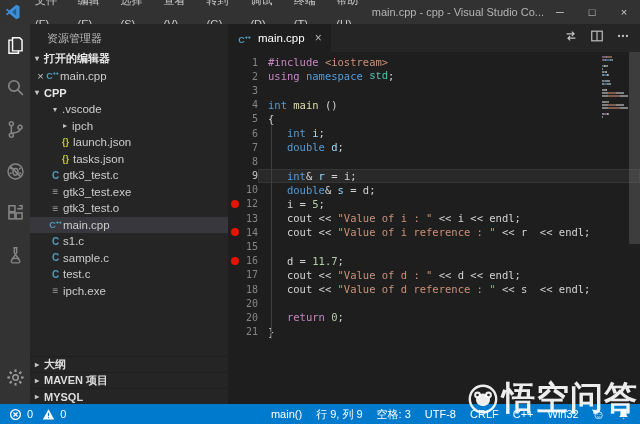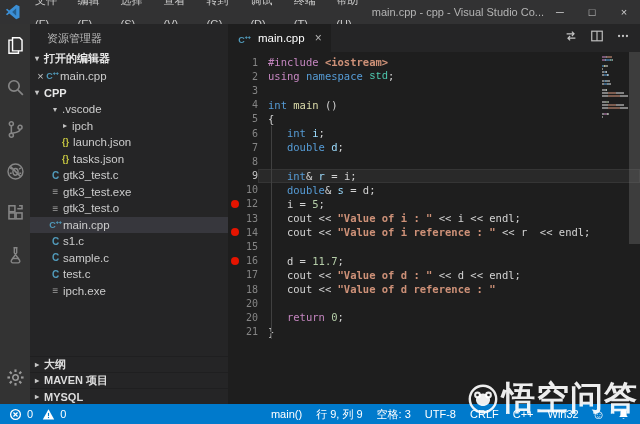--- a/index.html
+++ b/index.html
@@ -51,21 +51,21 @@
 
   .editor { position:relative; flex:1; overflow:hidden; padding-top:3px; }
   .line { display:flex; align-items:center; height:14.2px;
           font-family:"DejaVu Sans Mono","Liberation Mono",monospace; font-size:10.5px; }
   .bpcol { width:14px; height:100%; display:flex; align-items:center; justify-content:center; flex:0 0 auto; }
   .bp-dot { width:8px; height:8px; border-radius:50%; background:#e51400; }
   .num { width:16px; text-align:right; color:#858585; font-size:10px; flex:0 0 auto;
          font-family:"DejaVu Sans Mono",monospace; }
   .codecell { flex:1; height:100%; display:flex; align-items:center; padding-left:10px; white-space:pre; min-width:0; }
   .line.current .codecell { background:rgba(255,255,255,0.05); box-shadow:inset 0 0 0 1px rgba(255,255,255,0.06); }
-  .tk-ctrl { color:#c586c0; } .tk-kw { color:#569cd6; } .tk-str { color:#ce9178;font-weight:bold; }
+  .tk-ctrl { color:#c586c0; } .tk-kw { color:#569cd6; } .tk-str { color:#ce9178; }
   .tk-num { color:#b5cea8; } .tk-type { color:#4ec9b0;font-family:Liberation Mono, monospace; } .tk-fn { color:#dcdcaa; }
   .tk-var { color:#9cdcfe; } .tk-plain { color:#d4d4d4; }
   .indent-guide { position:absolute; left:43px; top:74px; width:1px; height:213px; background:#404040; }
 
   .minimap { position:absolute; top:4px; right:12px; width:26px; }
   .mini-line { height:2px; margin-bottom:1px; display:flex; }
   .mini-seg { height:2px; opacity:0.55; }
   .vscroll { position:absolute; top:0; right:0; width:11px; height:100%; }
   .vthumb { position:absolute; top:0; left:0; width:11px; height:192px; background:rgba(121,121,121,0.35); }
 
@@ -371,21 +371,21 @@
               <span class="codecell"><span class="tk-plain">   d = </span><span class="tk-num">11.7</span><span class="tk-plain">;</span></span>
             </div>
             <div class="line">
               <span class="bpcol"></span>
               <span class="num">17</span>
               <span class="codecell"><span class="tk-plain">   cout &lt;&lt; </span><span class="tk-str">"Value of d : "</span><span class="tk-plain"> &lt;&lt; d &lt;&lt; endl;</span></span>
             </div>
             <div class="line">
               <span class="bpcol"></span>
               <span class="num">18</span>
-              <span class="codecell"><span class="tk-plain">   cout &lt;&lt; </span><span class="tk-str">"Value of d reference : "</span></span>
+              <span class="codecell"><span class="tk-plain">   cout &lt;&lt; </span><span class="tk-str">"Value of d reference : "</span><span class="tk-plain"> &lt;&lt; s  &lt;&lt; endl;</span></span>
             </div>
             <div class="line">
               <span class="bpcol"></span>
               <span class="num">20</span>
               <span class="codecell"></span>
             </div>
             <div class="line">
               <span class="bpcol"></span>
               <span class="num">20</span>
               <span class="codecell"><span class="tk-plain">   </span><span class="tk-ctrl">return</span><span class="tk-plain"> </span><span class="tk-num">0</span><span class="tk-plain">;</span></span>

